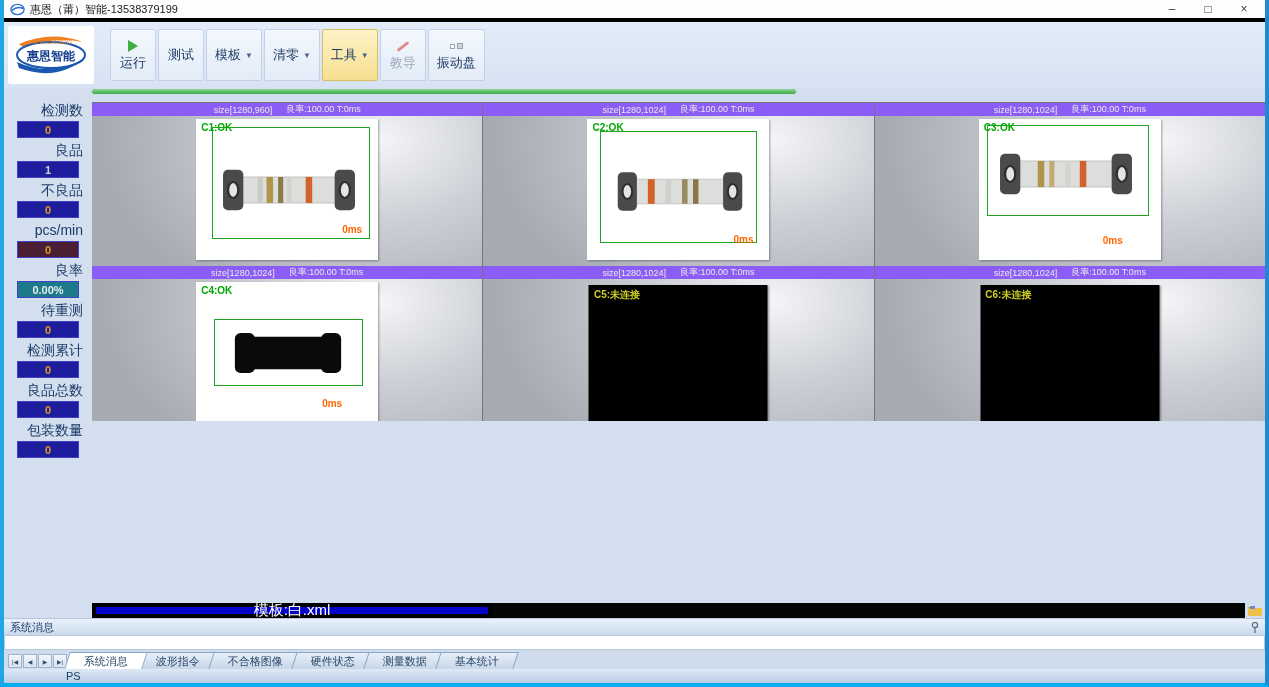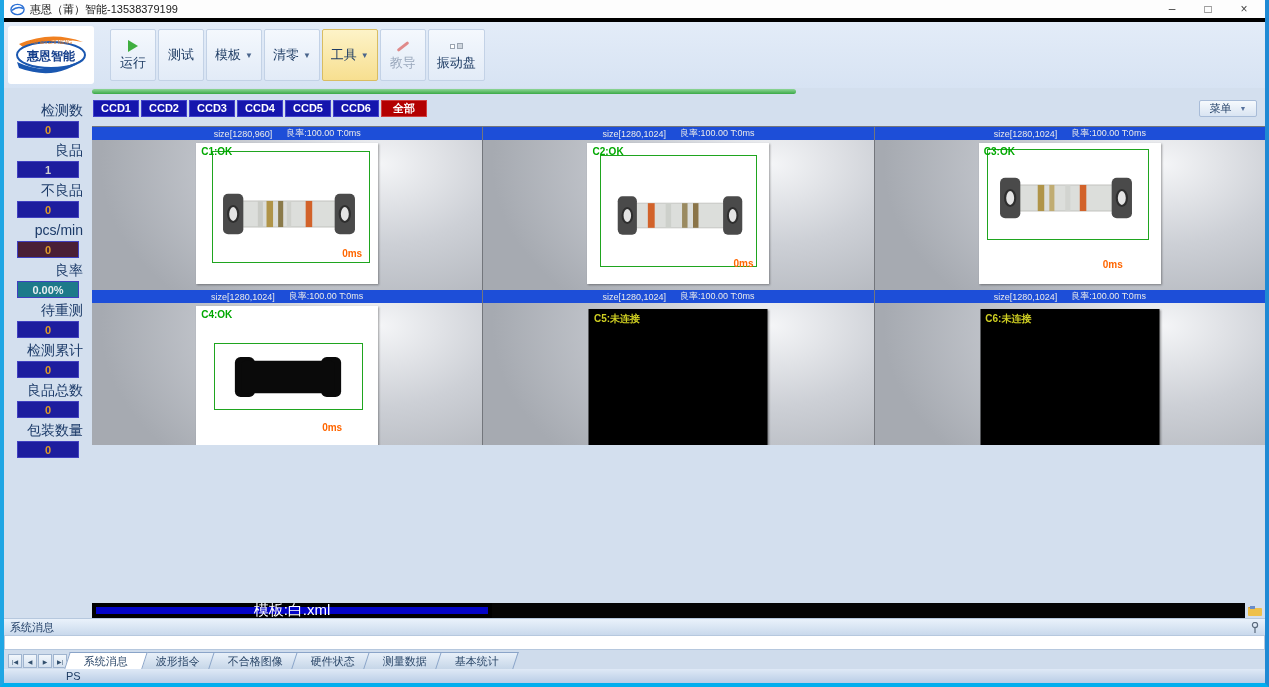--- a/index.html
+++ b/index.html
@@ -63,21 +63,21 @@
     font-size:11px; font-weight:bold; display:flex; align-items:center; justify-content:center; }
   .ccd-btn.sel { background:#b30000; border-color:#d04040; }
   .ccd-spacer { flex:1; }
   .menu-btn { width:58px; height:17px; background:linear-gradient(#f6fafd,#d9e4f2); border:1px solid #a8bcd8;
     border-radius:2px; color:#1e3c64; font-size:11px; display:flex; align-items:center; justify-content:center; gap:8px; }
   .menu-btn .arrow { font-size:7px; color:#56719c; }
 
   .grid-gap { height:6px; }
   .grid { display:grid; grid-template-columns:1fr 1fr 1fr; gap:0 1px; background:#73767c;
     border-top:1px solid #73767c; }
-  .panel-header { height:13px; background:#1d4ed8; color:#eaeaea; font-size:9px;
+  .panel-header { height:13px; background:#8b5cf6; color:#eaeaea; font-size:9px;
     display:flex; align-items:center; justify-content:center; gap:14px; }
   .panel-body { position:relative; overflow:hidden;
     background:#a6aab1 radial-gradient(ellipse 280px 190px at 74% 16%, #f4f5f7 0%, #cdd0d6 42%, #a6aab1 100%); }
   .row1 .panel-body { height:150px; }
   .row2 .panel-body { height:142px; }
   .img-box { position:absolute; left:50%; transform:translateX(-50%); box-shadow:1px 1px 2px rgba(0,0,0,.35); }
   .img-box.white { background:#fff; width:182px; height:141px; top:3px; }
   .img-box.dark  { background:#000; width:179px; height:137px; top:6px; }
   .cam-status { position:absolute; top:3px; left:5px; font-size:10px; font-weight:bold; z-index:3; }
   .cam-status.ok { color:#00a800; }
@@ -204,34 +204,20 @@
       <div class="stat-box navy">0</div>
       <div class="stat-label">包装数量</div>
       <div class="stat-box navy">0</div>
     </div>
 
     <div class="main">
       <div class="progress-row">
         <div class="progress-green"></div>
       </div>
 
-      <div class="ccd-row">
-        <div class="ccd-btn">CCD1</div>
-        <div class="ccd-btn">CCD2</div>
-        <div class="ccd-btn">CCD3</div>
-        <div class="ccd-btn">CCD4</div>
-        <div class="ccd-btn">CCD5</div>
-        <div class="ccd-btn">CCD6</div>
-        <div class="ccd-btn sel">全部</div>
-        <div class="ccd-spacer"></div>
-        <div class="menu-btn">
-          <span>菜单</span>
-          <span class="arrow">▼</span>
-        </div>
-      </div>
 
       <div class="grid-gap"></div>
 
       <div class="grid">
 
         <div class="row1">
           <div class="panel-header">
             <span>size[1280,960]</span>
             <span>良率:100.00 T:0ms</span>
           </div>

